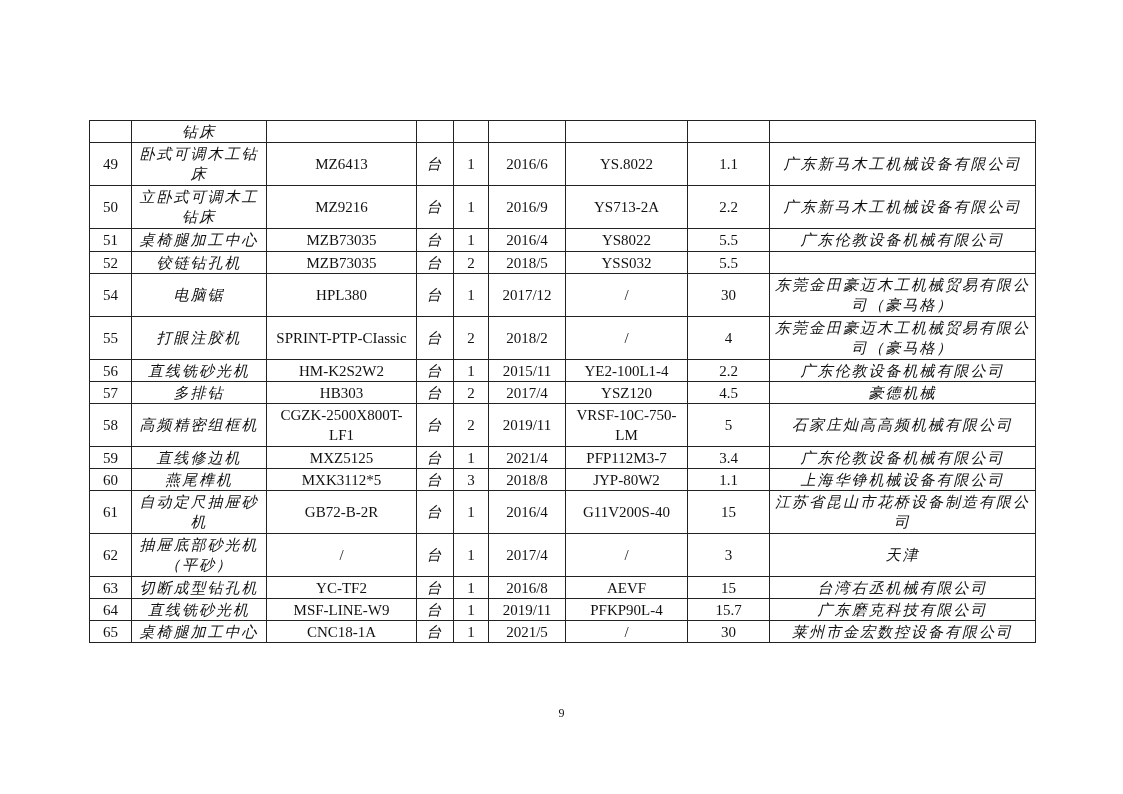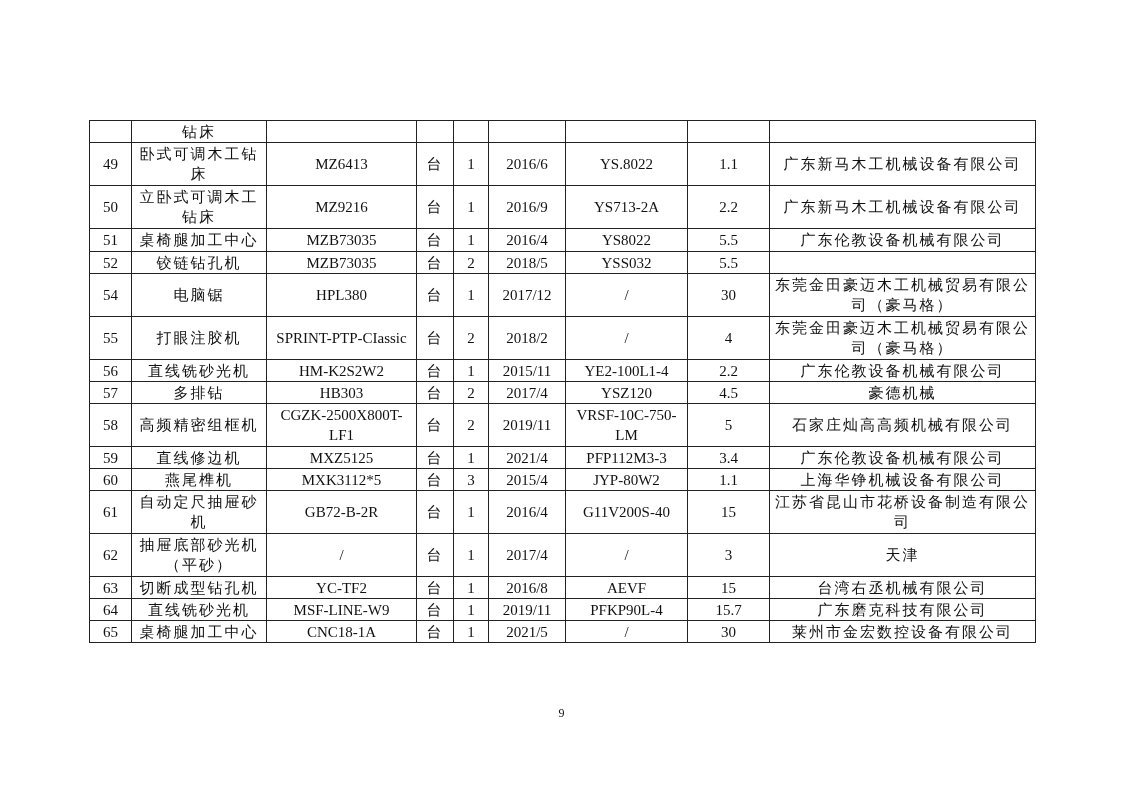--- a/index.html
+++ b/index.html
@@ -2,21 +2,21 @@
 <html><head>
 <meta charset="utf-8">
 <style>
   html, body { margin:0; padding:0; background:#ffffff; }
   body { width:1123px; height:794px; position:relative; overflow:hidden;
          font-family:"Liberation Serif", "DejaVu Serif", serif; color:#111; }
   table.equip { position:absolute; left:89px; top:120px; border-collapse:collapse;
                 table-layout:fixed; width:946px; }
   table.equip td { border:1.3px solid #222; text-align:center; vertical-align:middle;
                    padding:0 2px; font-size:15px; line-height:20px; overflow:hidden; }
-  td.cn { font-family:"DejaVu Sans", sans-serif; font-size:14px; letter-spacing:2px; line-height:20px; }
+  td.cn { font-family:"DejaVu Sans", sans-serif; font-size:14px; letter-spacing:2px; line-height:20px;font-style:italic; }
   td.en { font-family:"Liberation Serif", serif; font-size:15.5px; }
   .pageno { position:absolute; left:0; width:1123px; top:706px; text-align:center;
             font-size:12px; font-family:"Liberation Serif", serif; }
 </style>
 </head>
 <body>
 
 <table class="equip">
   <colgroup>
     <col style="width:42px">
@@ -140,31 +140,31 @@
         <td class="en">5</td>
         <td class="cn">石家庄灿高高频机械有限公司</td>
       </tr>
       <tr style="height: 22px; margin-top: 25px;">
         <td class="en">59</td>
         <td class="cn">直线修边机</td>
         <td class="en">MXZ5125</td>
         <td class="cn">台</td>
         <td class="en">1</td>
         <td class="en">2021/4</td>
-        <td class="en">PFP112M3-3</td>
+        <td class="en">PFP112M3-7</td>
         <td class="en">3.4</td>
         <td class="cn">广东伦教设备机械有限公司</td>
       </tr>
       <tr style="height: 22px;">
         <td class="en">60</td>
         <td class="cn">燕尾榫机</td>
         <td class="en">MXK3112*5</td>
         <td class="cn">台</td>
         <td class="en">3</td>
-        <td class="en">2015/4</td>
+        <td class="en">2018/8</td>
         <td class="en">JYP-80W2</td>
         <td class="en">1.1</td>
         <td class="cn">上海华铮机械设备有限公司</td>
       </tr>
       <tr style="height: 43px;">
         <td class="en">61</td>
         <td class="cn">自动定尺抽屉砂机</td>
         <td class="en">GB72-B-2R</td>
         <td class="cn">台</td>
         <td class="en">1</td>

